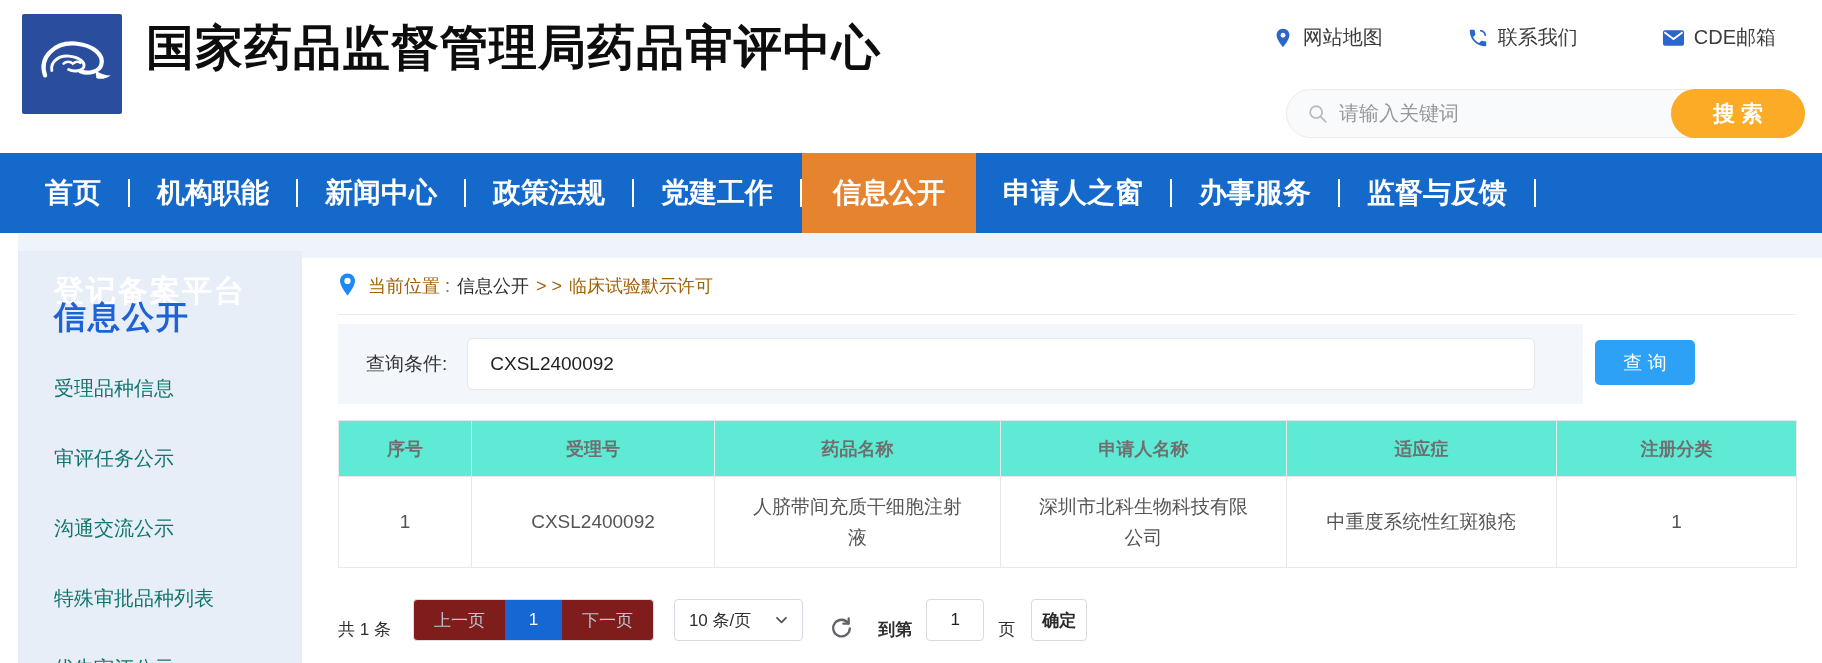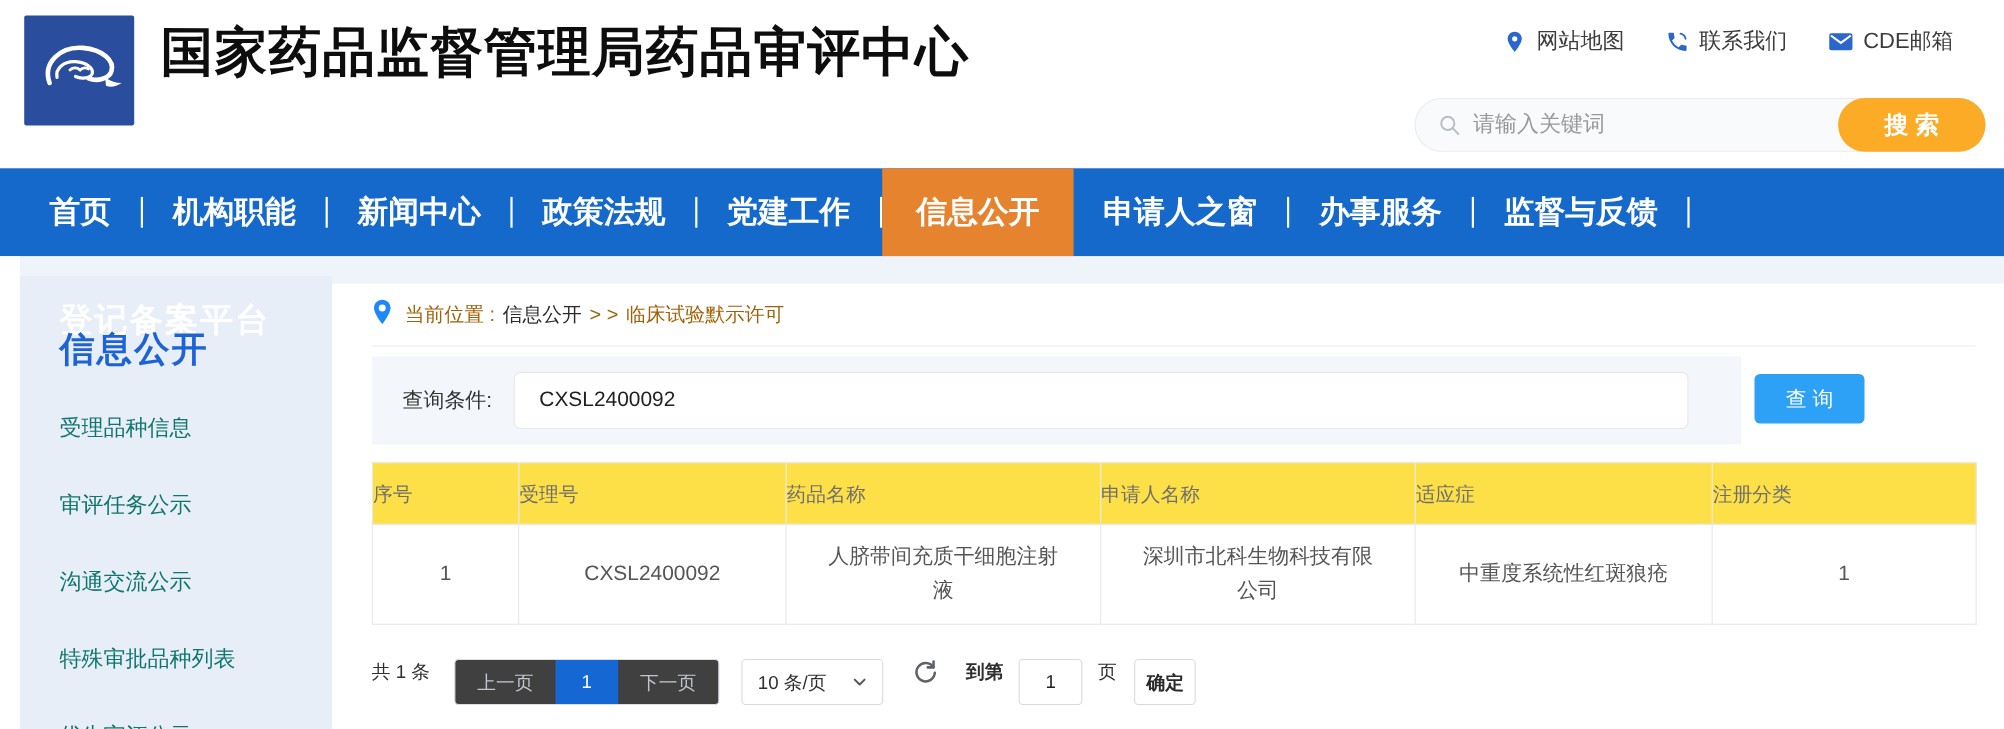--- a/index.html
+++ b/index.html
@@ -8,21 +8,21 @@
   body { position:relative; }
 
   
   .header { position:absolute; left:0; top:0; width:1822px; height:153px; background:#fff; }
   .logo { position:absolute; left:22px; top:14px; width:100px; height:100px;
     background:#2a4e9d; border-radius:2px; display:flex; align-items:center; justify-content:center; }
   .site-title { position:absolute; left:146px; top:16px; font-size:48px; font-weight:bold;
     color:#0d0d0d; letter-spacing:1px; white-space:nowrap; }
   .site-subtitle { position:absolute; left:148px; top:78px; font-size:30px; font-weight:bold;
     color:#2949b8; letter-spacing:2px; white-space:nowrap; }
-  .top-links { position:absolute; right:46px; top:24px; display:flex; gap:37px;align-items:flex-end; }
+  .top-links { position:absolute; right:46px; top:24px; display:flex; gap:84px;align-items:flex-end; }
   .top-link { display:flex; align-items:center; gap:9px; font-size:20px; color:#3c3c3c; cursor:pointer; }
   .top-link svg { display:block; }
 
   .search-bar { position:absolute; left:1286px; top:89px; width:519px; height:49px;
     background:#f8fafc; border:1px solid #ebebeb; border-radius:25px; }
   .search-bar .mag { position:absolute; left:20px; top:13px; }
   .search-input { position:absolute; left:52px; top:1px; width:320px; height:45px; border:none;
     background:transparent; outline:none; font-size:20px; color:#333;
     font-family:"Liberation Sans","DejaVu Sans",sans-serif; }
   .search-input::placeholder { color:#999; }
@@ -65,29 +65,29 @@
     padding-left:28px; }
   .query-label { font-size:19px; color:#333; white-space:nowrap; }
   .query-input { flex:1; margin:0 48px 0 20px; height:52px; background:#fff;
     border:1px solid #e7e7e7; border-radius:6px; font-size:19px; color:#1f1f1f; padding:0 22px;
     outline:none; font-family:"Liberation Sans","DejaVu Sans",sans-serif; }
   .btn-query { margin-left:12px; margin-top:16px; width:100px; height:45px; background:#2da1f5;
     border:none; border-radius:5px; color:#fff; font-size:19px; cursor:pointer; white-space:nowrap;
     font-family:"Liberation Sans","DejaVu Sans",sans-serif; }
 
   .data-table { margin-top:16px; width:1458px; border-collapse:collapse; table-layout:fixed; }
-  .data-table th { height:56px; background:#fde047; color:#6f6f6f; font-size:18px;
-    font-weight:normal; border:1px solid #e8e8e8; text-align:left; }
+  .data-table th { height:56px; background:#5eead4; color:#6f6f6f; font-size:18px;
+    font-weight:bold; border:1px solid #e8e8e8; text-align:center; }
   .data-table td { height:91px; background:#fff; color:#555; font-size:19px;
     border:1px solid #e8e8e8; text-align:center; line-height:1.65; padding:0 34px; }
 
-  .pagination { margin-top:31px; display:flex; align-items:flex-start; font-size:17px; color:#2f2f2f; }
+  .pagination { margin-top:31px; display:flex; align-items:flex-end; font-size:17px; color:#2f2f2f; }
   .pg-total { margin-right:22px; white-space:nowrap; }
   .pager { display:flex; align-items:stretch; height:42px; border:1px solid #dcdfe6;
-    border-radius:4px; overflow:hidden; background:#404040; }
+    border-radius:4px; overflow:hidden; background:#7f1d1d; }
   .pg-prev,.pg-next { padding:0 20px; display:flex; align-items:center; color:#c0c4cc;
     cursor:default; white-space:nowrap; }
   .pg-current { width:57px; background:#1568d3; color:#fff; display:flex; align-items:center;
     justify-content:center; cursor:pointer; }
   .page-size { margin-left:20px; height:42px; border:1px solid #d7dae0; border-radius:4px;
     display:flex; align-items:center; padding:0 14px; gap:24px; background:#fff; cursor:pointer;
     white-space:nowrap; }
   .refresh { margin-left:26px; display:flex; align-items:center; cursor:pointer; background:none; border:none; }
   .goto-label { margin-left:24px; white-space:nowrap;font-weight:bold; }
   .goto-input { margin-left:14px; width:58px; height:42px; border:1px solid #d7dae0;

